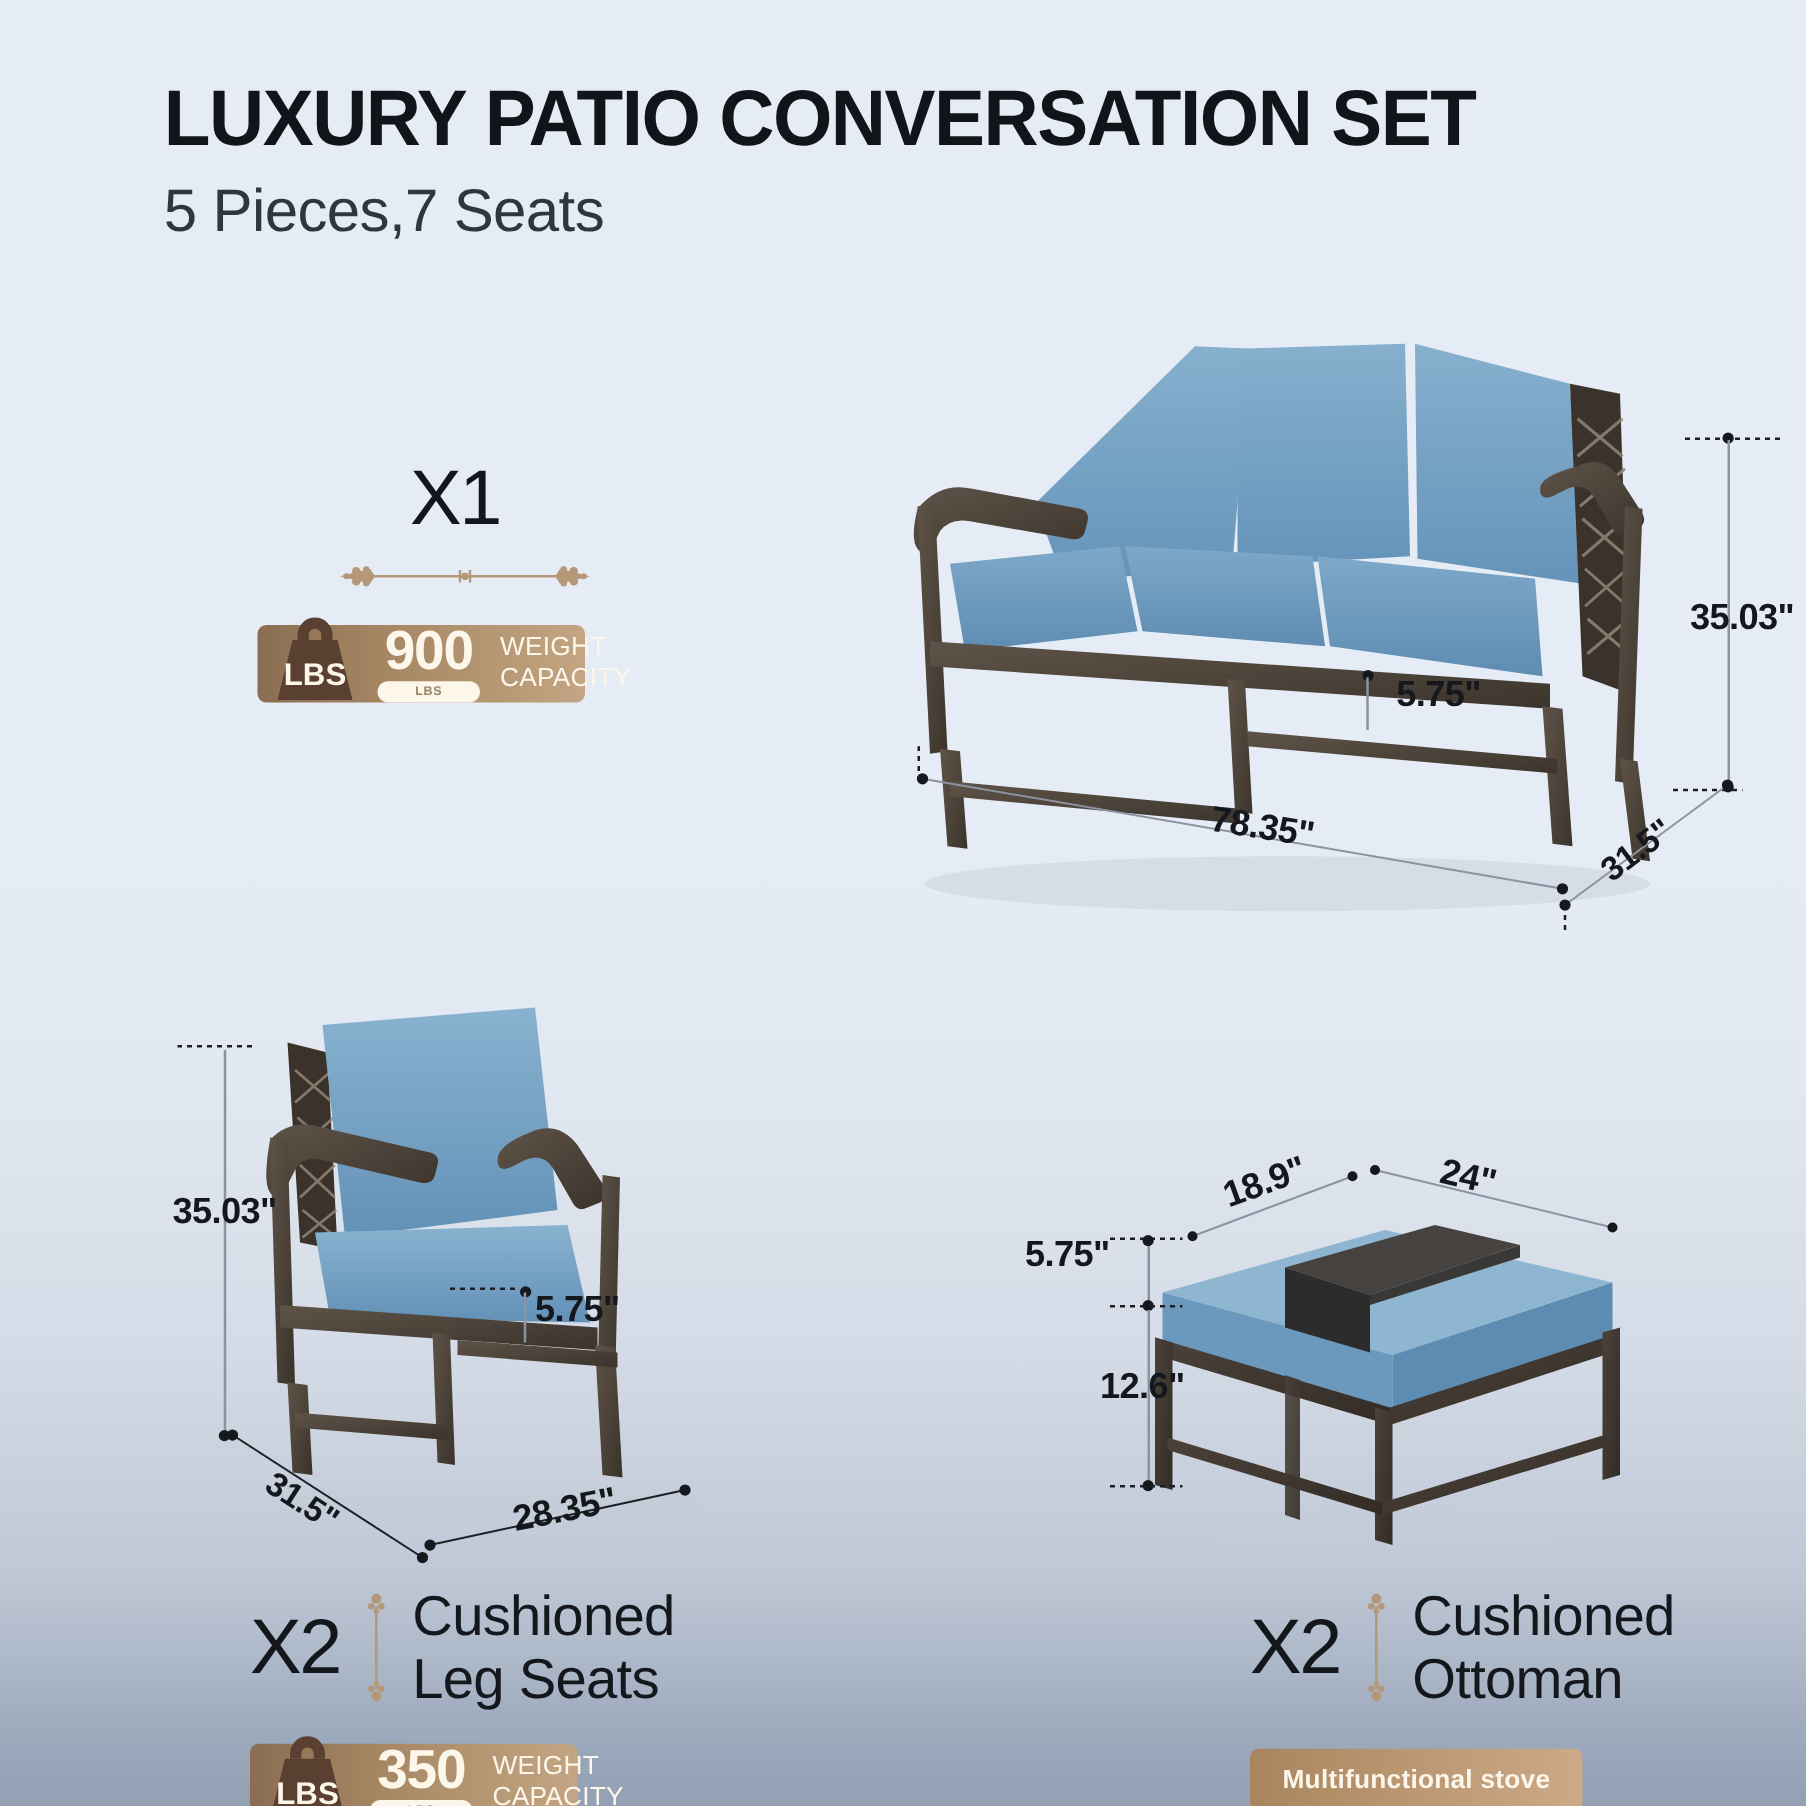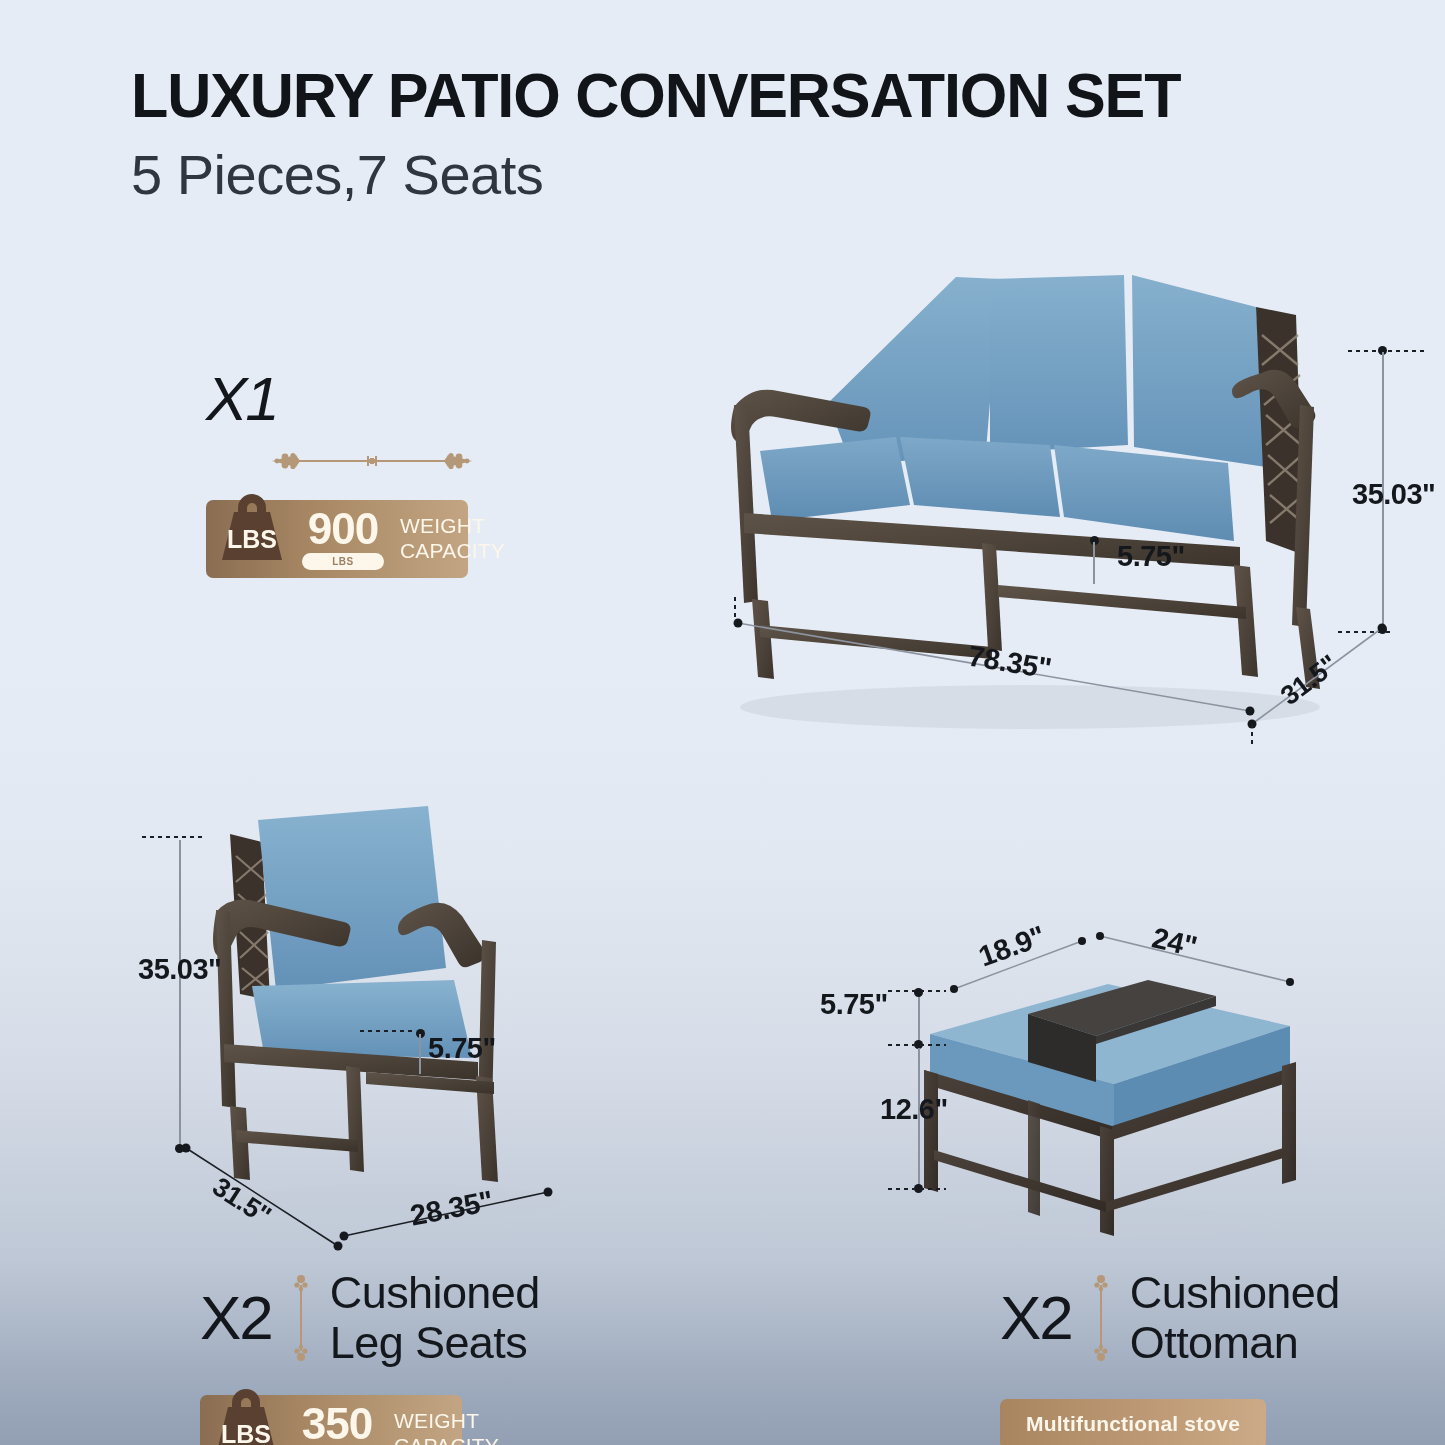--- a/index.html
+++ b/index.html
@@ -17,21 +17,21 @@
 
   
   #header{ position:absolute; left:96px; top:62px;margin-left:35px; }
   #main-title{
     font-size:63px; font-weight:bold; color:#111418;
     letter-spacing:-1.2px; line-height:1.05;
     transform:scaleX(.97); transform-origin:left center;
     white-space:nowrap;
   }
   #sub-title{
-    margin-top:14px; font-size:56px; color:#2f3640;
+    margin-top:14px; font-size:48px; color:#2f3640;
     font-weight:400; letter-spacing:-.5px; white-space:nowrap;
   }
 
   
   .count-x{ font-size:62px; font-weight:400; color:#13161a; line-height:1;
             letter-spacing:-2px; }
   .item-name{ font-size:45px; color:#14181d; line-height:1.12; letter-spacing:-.6px;}
 
   
   .orn-h{ position:relative; width:212px; height:26px; }
@@ -54,21 +54,21 @@
 
   .orn-v{ position:relative; width:18px; height:94px; }
   .orn-v .vbar{
     position:absolute; left:8px; top:14px; bottom:14px; width:2px;
     background:#b49878;
   }
 
   
   .wbadge{ position:relative; display:inline-block; }
   .wbadge .bar{
-    height:78px; border-radius:7px;
+    height:62px; border-radius:7px;
     background:linear-gradient(90deg,#8a6d52 0%,#a78763 40%,#c3a583 100%);
     display:flex; align-items:center; padding-left:96px; padding-right:16px;
   }
   .wbadge .num{
     font-size:44px; font-weight:bold; color:#fdf6ea; line-height:.95;
     letter-spacing:-1px;
   }
   .wbadge .numwrap{ display:flex; flex-direction:column; align-items:center;
                     margin-right:16px; }
   .wbadge .pill{
@@ -116,21 +116,21 @@
 
 <div id="page">
 
   <div id="header">
     <div id="main-title">LUXURY PATIO CONVERSATION SET</div>
     <div id="sub-title">5 Pieces,7 Seats</div>
   </div>
 
   <div class="blk" style="left:206px; top:368px; width:330px;">
 
-    <div class="count-x" style="text-align:left; padding-right:14px;font-style:italic;">X1</div>
+    <div class="count-x" style="text-align:center; padding-right:14px;">X1</div>
 
     <div class="orn-h" style="margin:18px auto 0 60px;">
       <div class="bar"></div>
         <div class="mid"></div>
       <svg width="212" height="26" style="position:absolute;left:0;top:0;">
         <g fill="#b49878">
           <path d="M6 13 L30 7 L34 13 L30 19 Z"></path>
           <circle cx="19" cy="9" r="3.4"></circle>
             <circle cx="19" cy="17" r="3.4"></circle>
           <circle cx="27" cy="7.5" r="2.6"></circle>

